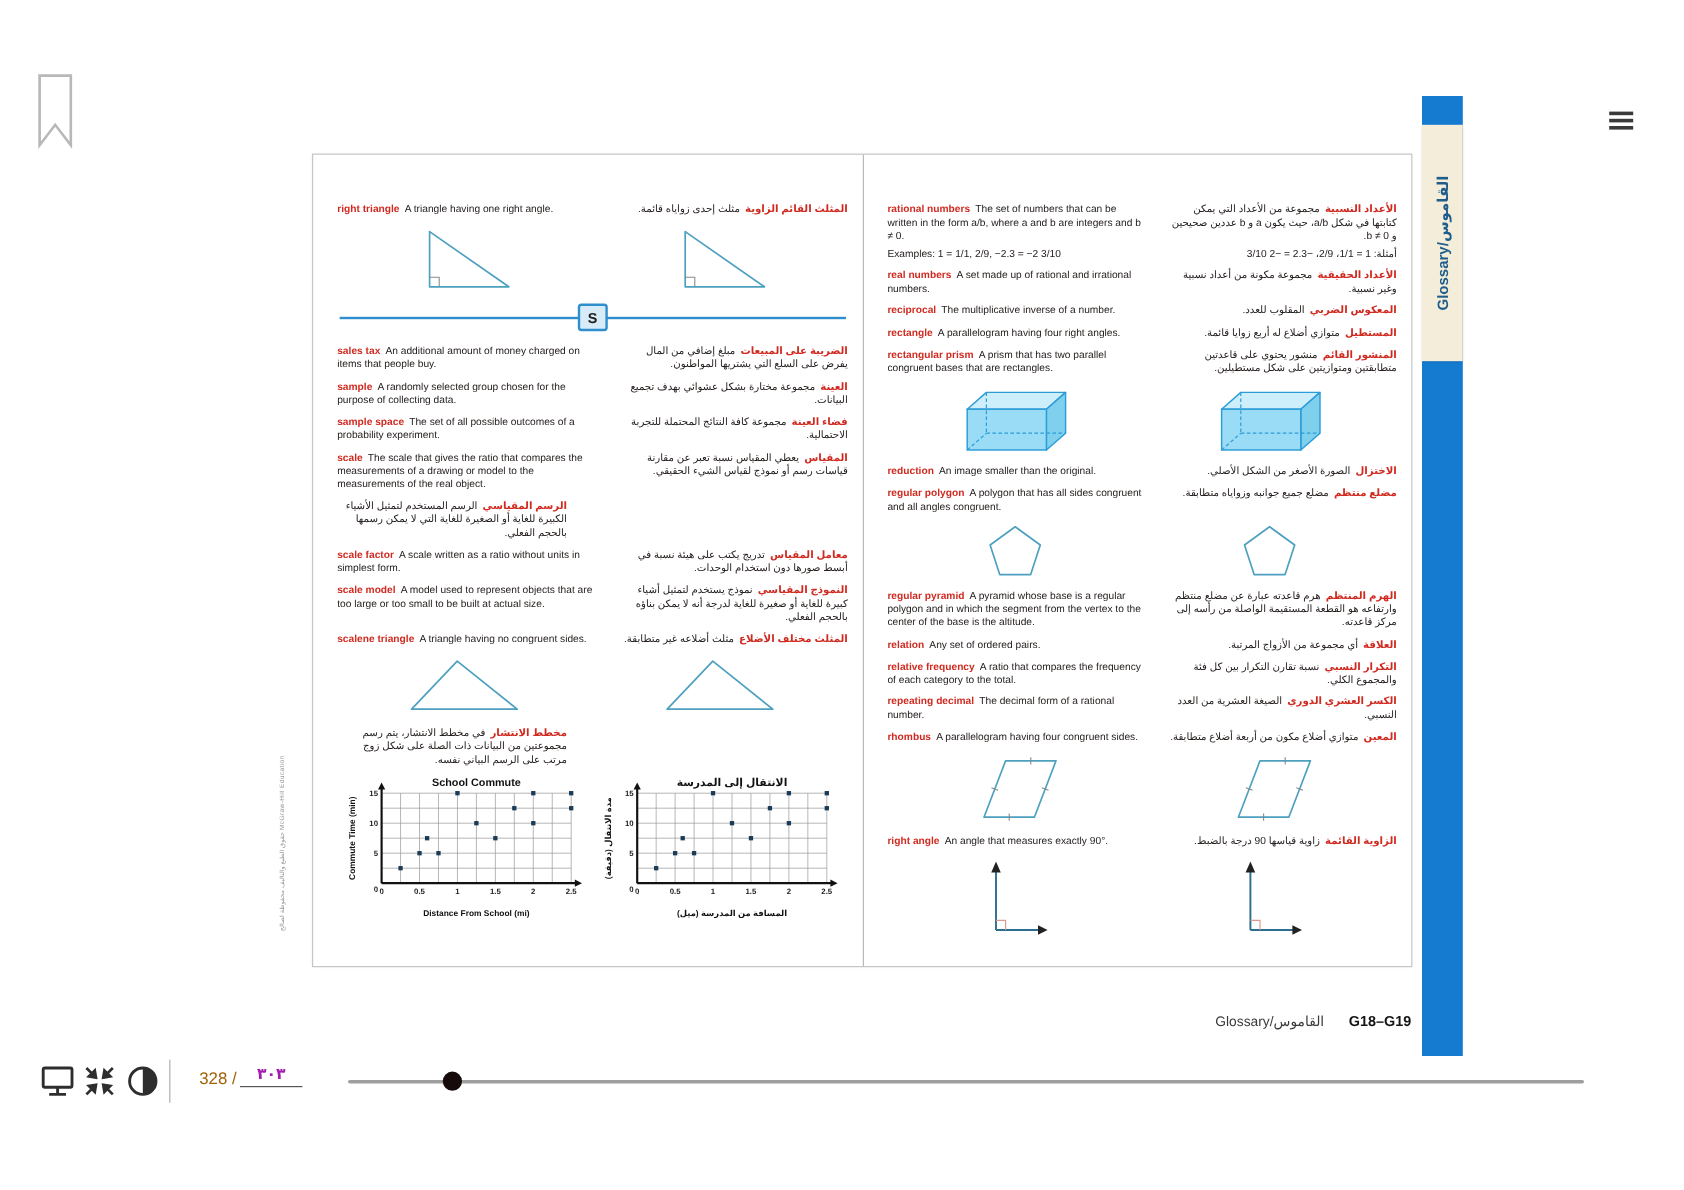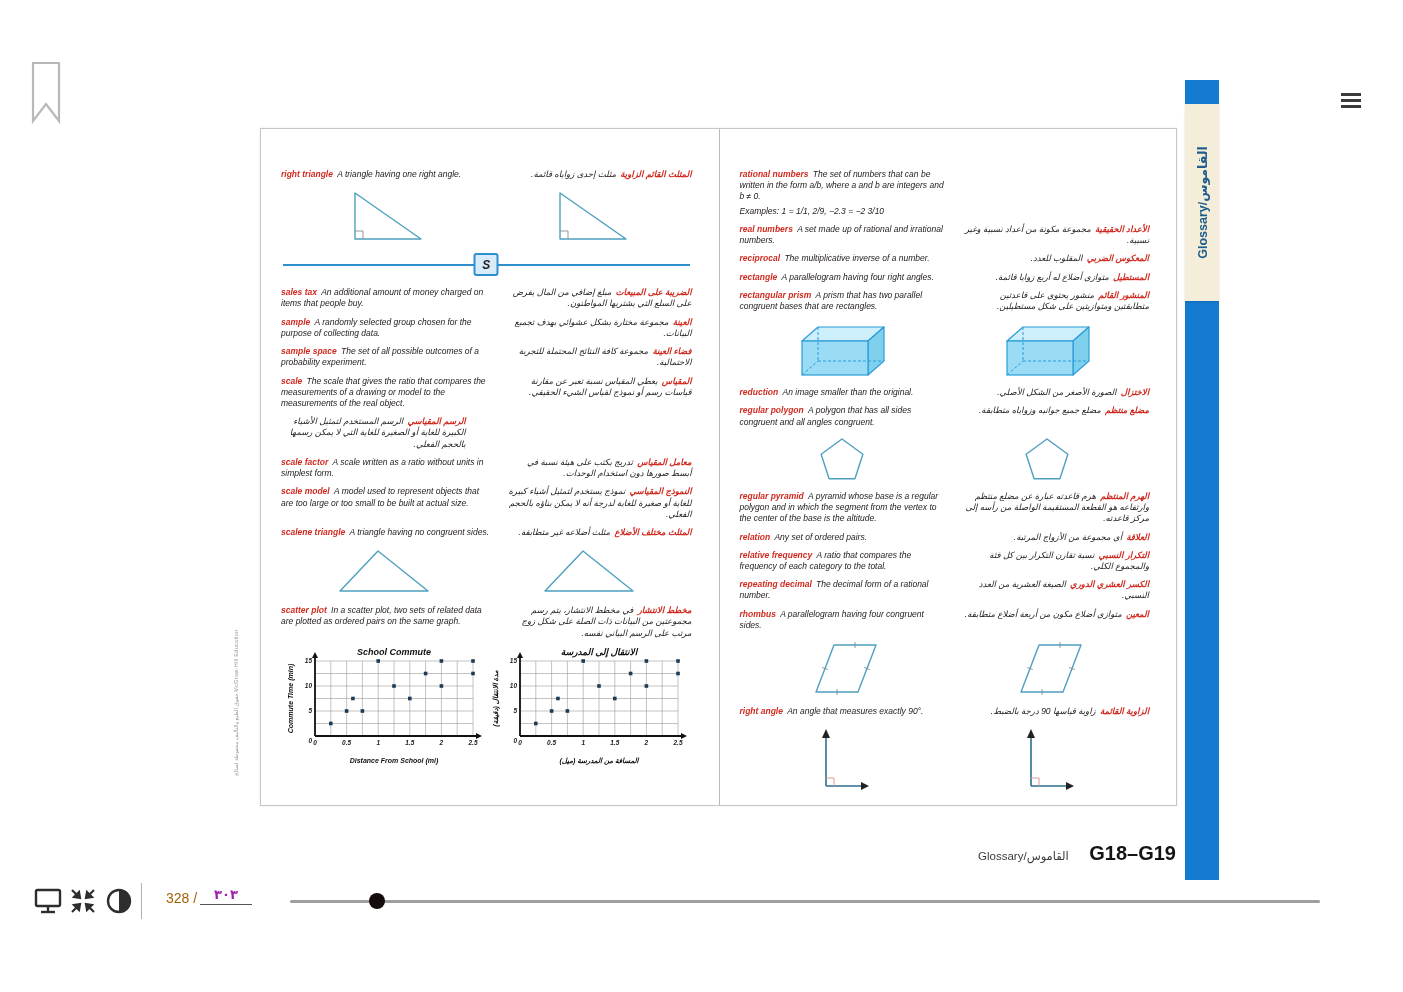--- a/index.html
+++ b/index.html
@@ -3,21 +3,21 @@
 <meta charset="utf-8">
 <style>
   *{margin:0;padding:0;box-sizing:border-box}
   html,body{width:1403px;height:992px;background:#ffffff;overflow:hidden;
     font-family:"Liberation Sans","DejaVu Sans",sans-serif;}
   .stage{position:absolute;inset:0;width:1403px;height:992px;}
 
   
   .page-spread{position:absolute;left:260px;top:128px;width:917px;height:678px;
     border:1px solid #c6c6c6;background:#fff;display:flex;box-shadow:0 0 3px rgba(0,0,0,.08);}
-  .page-half{width:50%;padding:40px 27px 8px 20px;overflow:hidden;font-style:italic;}
+  .page-half{width:50%;padding:40px 12px 8px 20px;overflow:hidden;}
   .page-half.right{border-left:1px solid #b9b9b9;}
 
   .entry-row{display:flex;justify-content:space-between;gap:14px;margin-bottom:7px;
     font-size:8.5px;line-height:1.32;color:#26211f;}
   .col-en{width:51%;}
   .col-ar{width:45%;text-align:right;}
   .term{font-weight:bold;color:#d02a20;}
   .examples{margin-top:3px;}
   .figure-row{display:flex;margin:1px 0 8px;justify-content:center;}
   .fig-cell{width:50%;display:flex;justify-content:center;align-items:flex-start;}
@@ -29,21 +29,21 @@
     color:#222;display:flex;align-items:center;justify-content:center;}
 
   
   .margin-text{position:absolute;left:233px;top:558px;height:218px;
     writing-mode:vertical-rl;transform:rotate(180deg);
     font-size:5.5px;color:#9a9a9a;letter-spacing:.3px;white-space:nowrap;overflow:hidden;}
 
   
   .footer{position:absolute;left:930px;top:842px;width:246px;text-align:right;}
   .footer .flabel{font-size:11.5px;color:#3a3a3a;}
-  .footer .fpages{font-size:20px;font-weight:bold;color:#141414;margin-left:16px;}
+  .footer .fpages{font-size:12px;font-weight:bold;color:#141414;margin-left:16px;}
 
   
   .side-bar{position:absolute;left:1185px;top:80px;width:34px;height:800px;background:#147bd1;}
   .side-tab{position:absolute;left:1185px;top:104px;width:34px;height:197px;background:#f3edda;
     display:flex;align-items:center;justify-content:center;box-shadow:0 1px 2px rgba(0,0,0,.15);}
   .side-tab span{transform:rotate(-90deg);white-space:nowrap;font-weight:bold;font-size:12.5px;
     color:#1f5e8a;direction:ltr;}
 
   
   .bookmark{position:absolute;left:26px;top:60px;cursor:pointer;}
@@ -138,21 +138,20 @@
               <polygon points="6,46 44,6 94,46" stroke="#4da0bf" fill="none" stroke-width="1.4" stroke-linejoin="round"></polygon>
             </svg>
           </div>
           <div class="fig-cell">
             <svg width="100" height="52" viewBox="0 0 100 52">
               <polygon points="6,46 44,6 94,46" stroke="#4da0bf" fill="none" stroke-width="1.4" stroke-linejoin="round"></polygon>
             </svg>
           </div>
         </div>
         <div class="entry-row">
-          <div class="col-en"><span class="term">scatter plot</span> <span class="def">In a scatter plot, two sets of related data are plotted as ordered pairs on the same graph.</span></div>
           <div class="col-ar" dir="rtl"><span class="term">مخطط الانتشار</span> <span class="def">في مخطط الانتشار، يتم رسم مجموعتين من البيانات ذات الصلة على شكل زوج مرتب على الرسم البياني نفسه.</span></div>
         </div>
         <div class="figure-row">
           <div class="fig-cell">
             <svg width="198" height="120" viewBox="0 0 198 120">
               <line x1="30" y1="15" x2="30" y2="90" stroke="#9a9a9a" stroke-width="0.6"></line>
               <line x1="45.8" y1="15" x2="45.8" y2="90" stroke="#9a9a9a" stroke-width="0.6"></line>
               <line x1="61.6" y1="15" x2="61.6" y2="90" stroke="#9a9a9a" stroke-width="0.6"></line>
               <line x1="77.4" y1="15" x2="77.4" y2="90" stroke="#9a9a9a" stroke-width="0.6"></line>
               <line x1="93.2" y1="15" x2="93.2" y2="90" stroke="#9a9a9a" stroke-width="0.6"></line>
@@ -249,20 +248,21 @@
               <rect x="154.6" y="13.2" width="3.6" height="3.6" fill="#1b3b57"></rect>
               <rect x="186.2" y="25.7" width="3.6" height="3.6" fill="#1b3b57"></rect>
               <rect x="186.2" y="13.2" width="3.6" height="3.6" fill="#1b3b57"></rect>
             </svg>
           </div>
         </div>
       </div>
     <div class="page-half right" id="right-page">
         <div class="entry-row">
           <div class="col-en"><span class="term">rational numbers</span> <span class="def">The set of numbers that can be written in the form a/b, where a and b are integers and b ≠ 0.</span><div class="examples">Examples: 1 = 1/1, 2/9, −2.3 = −2 3/10</div></div>
+          <div class="col-ar" dir="rtl"><span class="term">الأعداد النسبية</span> <span class="def">مجموعة من الأعداد التي يمكن كتابتها في شكل a/b، حيث يكون a و b عددين صحيحين و b ≠ 0.</span><div class="examples">أمثلة: 1 = 1/1، 2/9، −2.3 = −2 3/10</div></div>
         </div>
         <div class="entry-row">
           <div class="col-en"><span class="term">real numbers</span> <span class="def">A set made up of rational and irrational numbers.</span></div>
           <div class="col-ar" dir="rtl"><span class="term">الأعداد الحقيقية</span> <span class="def">مجموعة مكونة من أعداد نسبية وغير نسبية.</span></div>
         </div>
         <div class="entry-row">
           <div class="col-en"><span class="term">reciprocal</span> <span class="def">The multiplicative inverse of a number.</span></div>
           <div class="col-ar" dir="rtl"><span class="term">المعكوس الضربي</span> <span class="def">المقلوب للعدد.</span></div>
         </div>
         <div class="entry-row">

